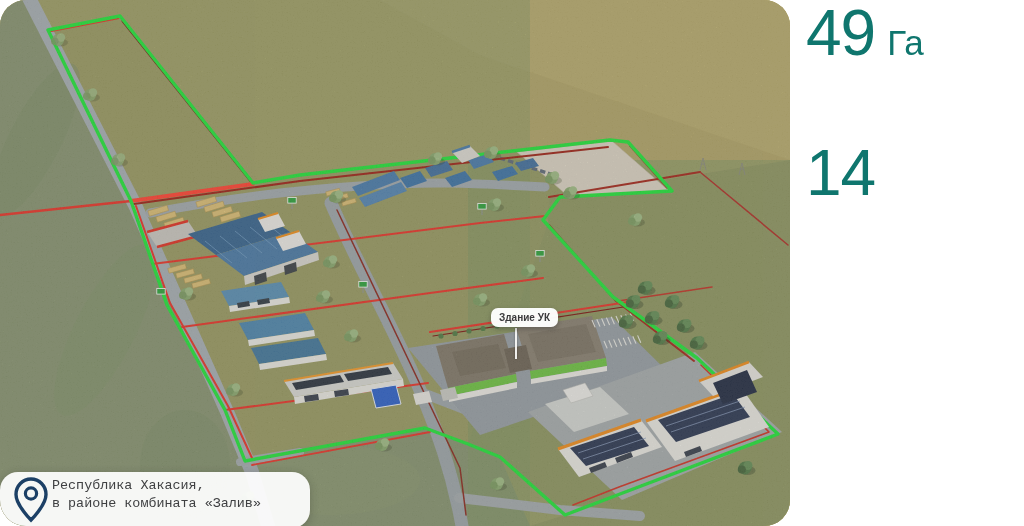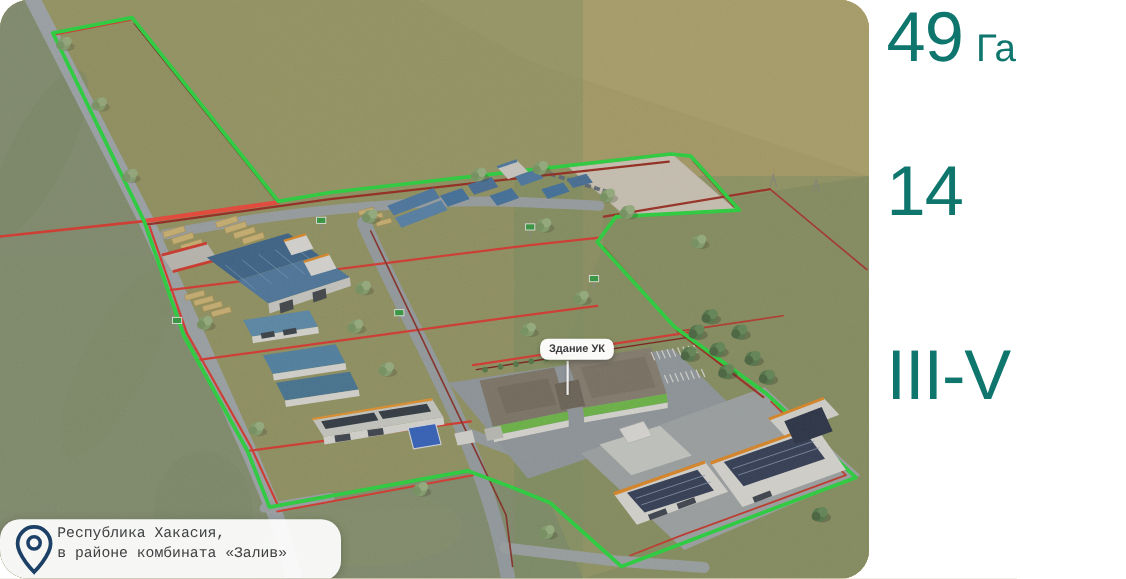--- a/index.html
+++ b/index.html
@@ -349,18 +349,15 @@
     </div>
   </div>
 
   <div class="stats">
     <div class="stat stat-area">
       <span class="big">49</span><span class="unit">Га</span>
     </div>
     <div class="stat stat-plots">
       <span class="big">14</span>
     </div>
-    <div class="stat stat-class">
-      <span class="big">III-V</span>
-    </div>
   </div>
 
 </div>
 
 </body></html>

